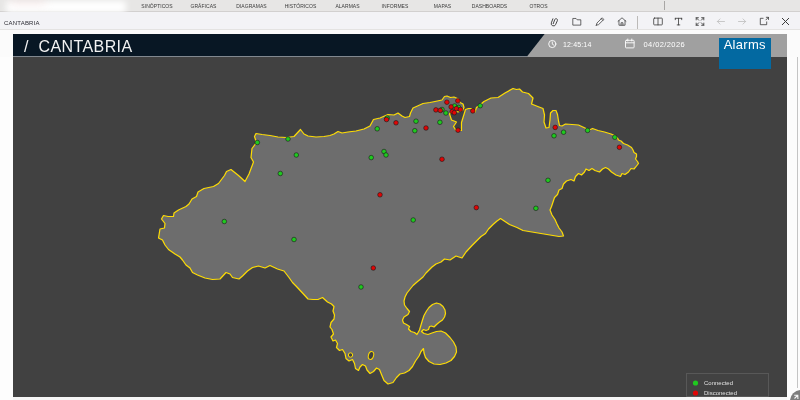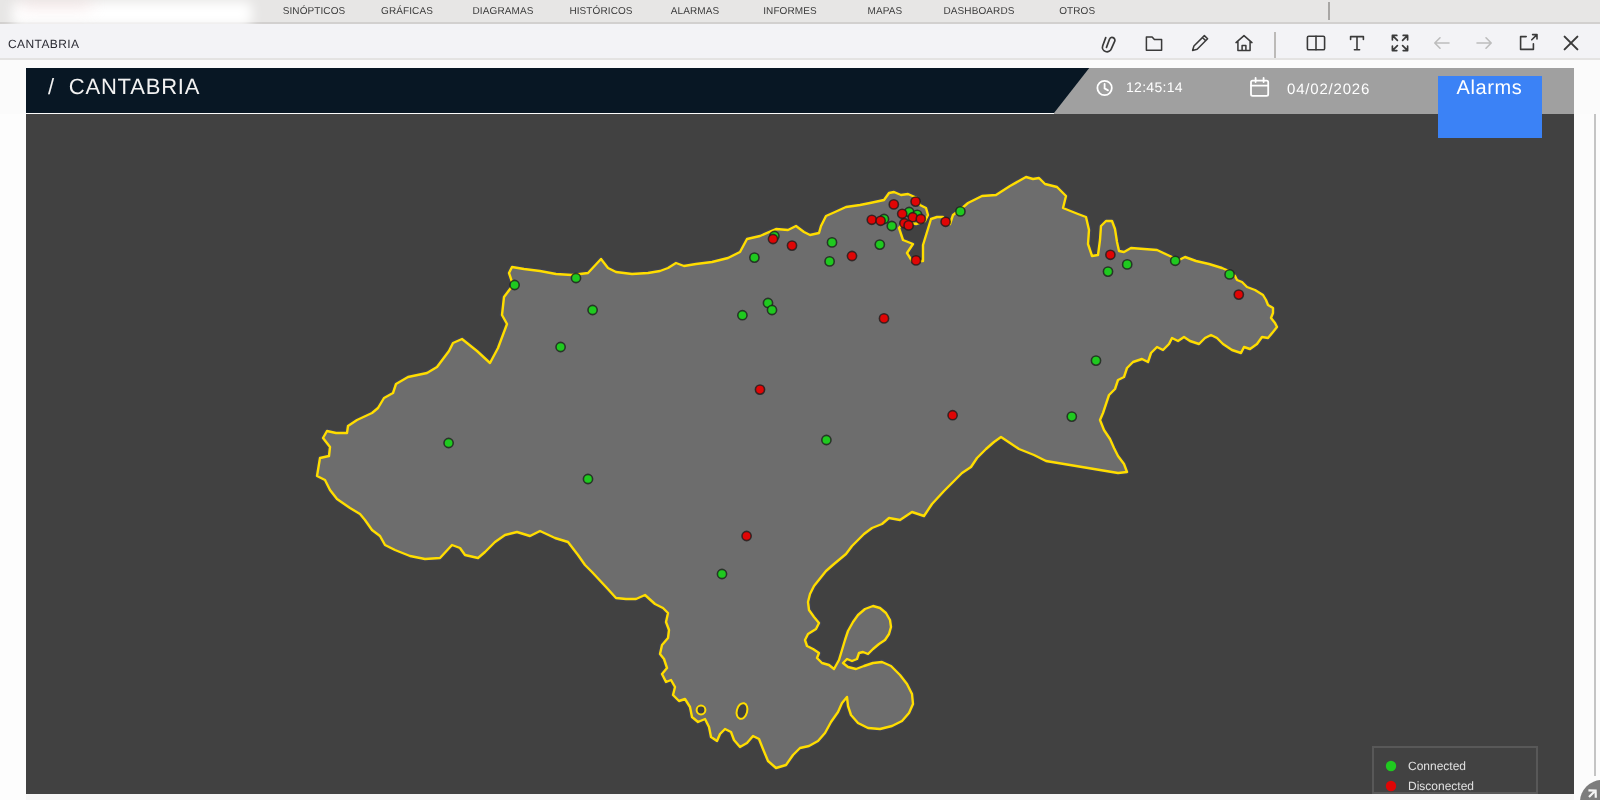--- a/index.html
+++ b/index.html
@@ -14,26 +14,26 @@
   .mi{position:absolute;top:0;height:12px;line-height:12px;font-size:5px;color:#3a3a3a;
       letter-spacing:.05px;transform:translateX(-50%);white-space:nowrap;font-weight:normal;}
   .msep{position:absolute;left:663.5px;top:1px;width:1px;height:9px;background:#a8a6a4;}
   .subbar{position:absolute;left:0;top:12px;width:800px;height:18px;background:#f3f3f6;
           border-bottom:1px solid #e4e3e2;box-sizing:border-box;}
   .crumbtext{position:absolute;left:4px;top:20.2px;font-size:6px;color:#2b2b33;letter-spacing:.2px;}
   .isep{position:absolute;left:637px;top:15.5px;width:1px;height:13px;background:#bcbab8;}
   .bcrow{position:absolute;left:0;top:30px;width:800px;height:26.5px;background:#fbfbfb;}
   .navy{position:absolute;left:12.5px;top:33.5px;width:532px;height:23px;background:#081724;
         clip-path:polygon(0 0,532.5px 0,514.5px 23px,0 23px);}
-  .navytext{position:absolute;left:24px;top:38px;font-size:11px;color:#f2f2f2;letter-spacing:.4px;}
+  .navytext{position:absolute;left:24px;top:38px;font-size:16px;color:#f2f2f2;letter-spacing:.4px;}
   .graybar{position:absolute;left:527px;top:33.5px;width:259.5px;height:23px;background:#a0a0a0;}
   .timetext{position:absolute;left:563px;top:40.5px;font-size:7px;color:#fff;letter-spacing:.15px;}
   .datetext{position:absolute;left:643.5px;top:40.2px;font-size:7.5px;color:#fff;letter-spacing:.4px;}
-  .alarmsbtn{position:absolute;left:718.5px;top:37.5px;width:52.5px;height:31px;background:#3b82f6;
-             color:#fff;font-size:10px;text-align:center;line-height:13.5px;letter-spacing:.3px;}
+  .alarmsbtn{position:absolute;left:718.5px;top:37.5px;width:52.5px;height:31px;background:#0369a1;
+             color:#fff;font-size:13px;text-align:center;line-height:13.5px;letter-spacing:.3px;}
   .mapwrap{position:absolute;left:12.5px;top:56.5px;width:774px;height:340px;background:#414141;}
   .rightstrip{position:absolute;left:786.5px;top:30px;width:13.5px;height:370px;background:#fcfcfc;}
   .scrollline{position:absolute;left:797px;top:33px;width:1px;height:355px;background:#c4c4c4;}
   .bottomstrip{position:absolute;left:12.5px;top:396.5px;width:774px;height:3.5px;background:#f6f6f6;}
   .legend{position:absolute;left:686px;top:372.5px;width:83px;height:24px;background:#424242;
           border:1px solid #585858;box-sizing:border-box;}
   .corner{position:absolute;left:790px;top:390px;width:22px;height:22px;border-radius:50%;
           background:#7d7d7d;}
 </style>
 </head>

